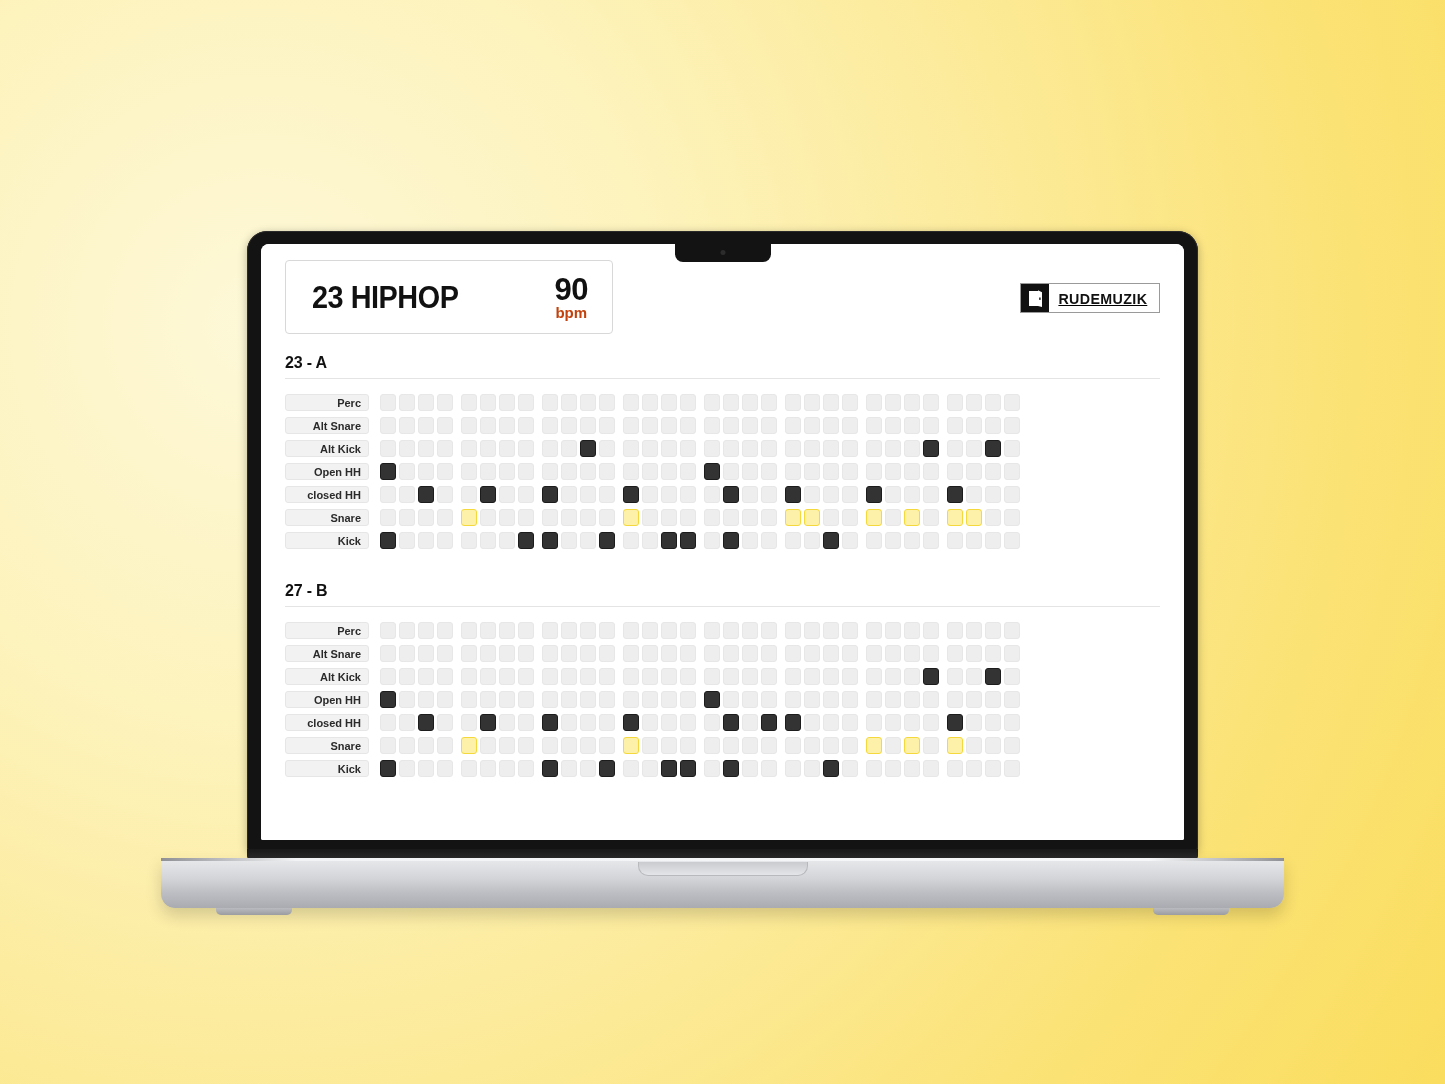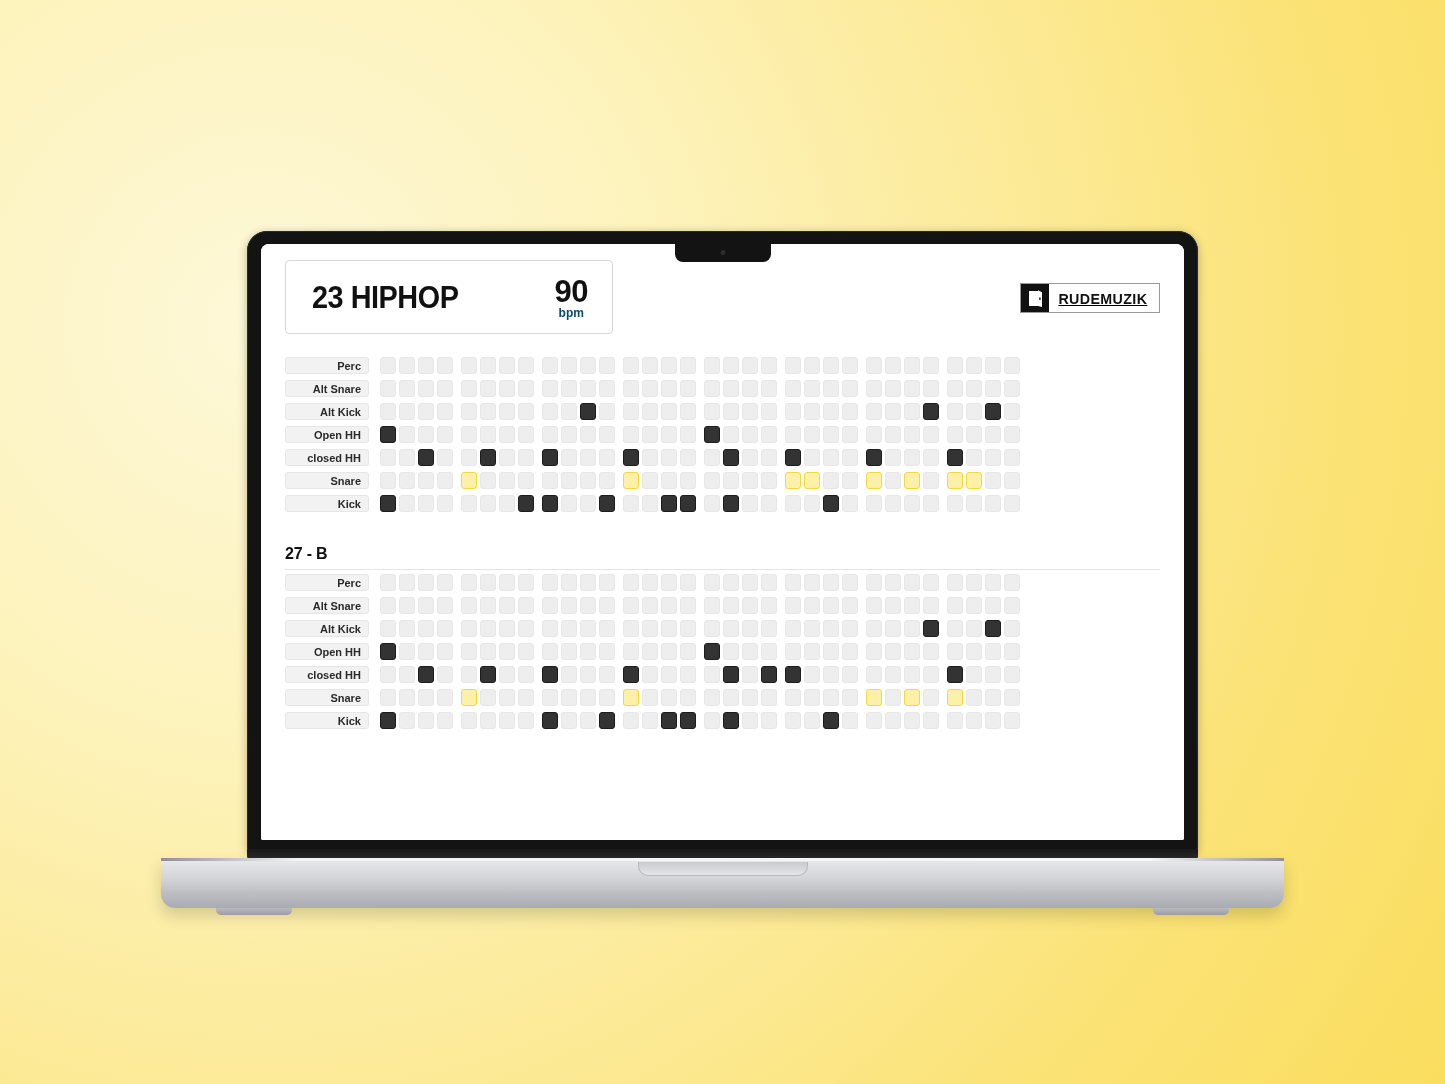--- a/index.html
+++ b/index.html
@@ -177,23 +177,23 @@
   }
   .tempo-value {
     font-size: 31px;
     font-weight: 700;
     color: #111;
     letter-spacing: -0.5px;
     display: block;
   }
   .tempo-unit {
     display: block;
-    font-size: 12px;
+    font-size: 15px;
     font-weight: 700;
-    color: #0c4a6e;
+    color: #c2410c;
   }
 
   .brand {
     margin-top: 23px;
     height: 30px;
     display: flex;
     align-items: stretch;
     border: 1.5px solid #9a9a9a;
     background: #fff;
     text-decoration: underline;
@@ -222,21 +222,21 @@
 
   .section-title {
     font-size: 16px;
     font-weight: 700;
     color: #111;
     letter-spacing: -0.2px;
     padding-bottom: 6px;
     border-bottom: 1px solid #e4e4e4;
   }
 
-  .grid-rows { margin-top: 1px; }
+  .grid-rows { margin-top: 12px; }
 
   .row {
     display: flex;
     align-items: center;
     height: 23px;
   }
 
   .row-label {
     width: 84px;
     height: 17px;
@@ -311,20 +311,21 @@
                   <rect x="11.2" y="7.5" width="1.4" height="2.4" fill="#111111"></rect>
                 </svg>
               </div>
               <div class="brand-text">RUDEMUZIK</div>
             </div>
 
           </div>
 
           <div id="sections-host">
               <div class="section">
+                <div class="section-title">23 - A</div>
                 <div class="grid-rows">
                   <div class="row">
                     <div class="row-label">Perc</div>
                     <div class="steps">
                       <div class="group">
                         <div class="cell"></div>
                         <div class="cell"></div>
                         <div class="cell"></div>
                         <div class="cell"></div>
                       </div>

